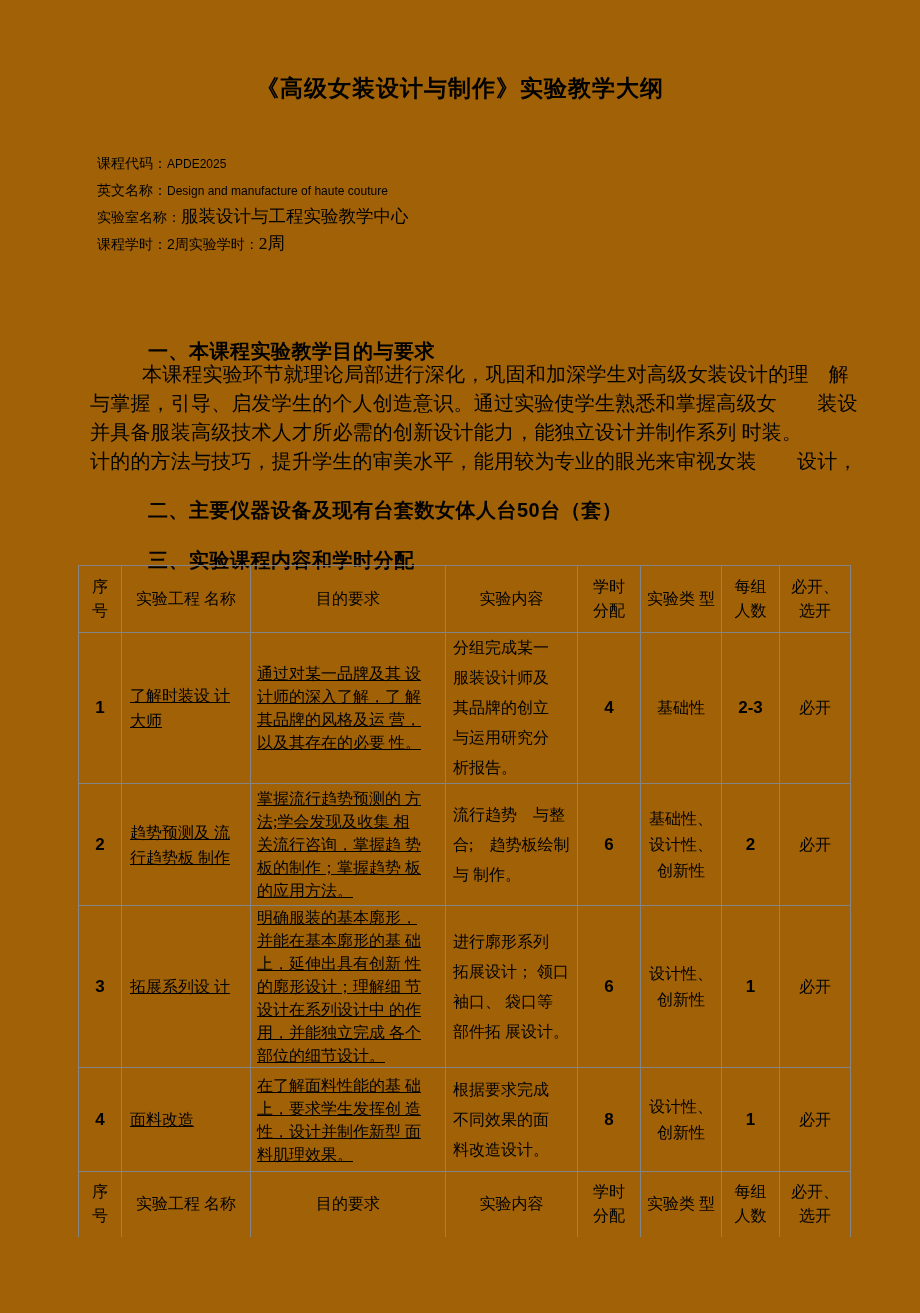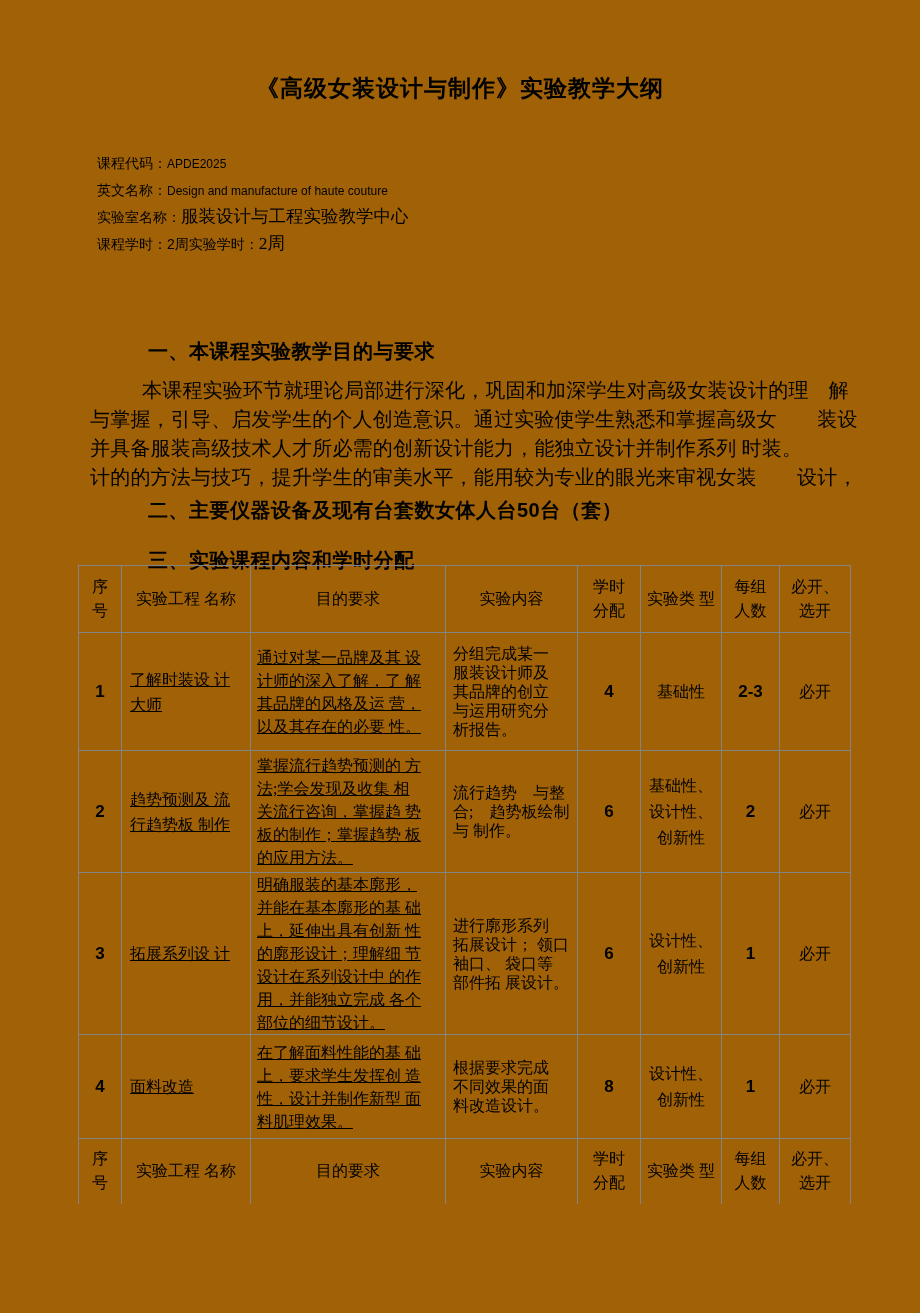--- a/index.html
+++ b/index.html
@@ -33,21 +33,21 @@
   .sec-heading {
     position:absolute; left:104px;
     font-family:"Liberation Sans","DejaVu Sans",sans-serif;
     font-weight:bold; font-size:20px; line-height:27px;
     white-space:nowrap; letter-spacing:0.5px;margin-left:44px;
   }
   .sec1 { top:338px; }
   .sec2 { top:497px; }
   .sec3 { top:547px; }
 
-  .paragraph { position:absolute; left:90px; top:376px; width:780px; }
+  .paragraph { position:absolute; left:90px; top:360px; width:780px; }
   .p-line {
     font-size:20px; line-height:29px;
     white-space:pre; letter-spacing:0.2px;
   }
   .p-line.first { text-indent:52px; }
 
   table.syllabus {
     position:absolute; left:78px; top:565px;
     border-collapse:collapse; table-layout:fixed;
     width:772px;
@@ -69,21 +69,21 @@
   tr.h-foot { height:65px; }
   tr.h-foot td { border-bottom:none; }
 
   td.c-no, td.c-hours, td.c-group {
     text-align:center;
     font-family:"Liberation Sans","DejaVu Sans",sans-serif;
     font-weight:bold; font-size:17px;
   }
   td.c-name   { text-align:left; padding-left:8px; line-height:25px;text-decoration:underline; }
   td.c-goal   { text-align:left; padding:0 4px 0 6px; line-height:23px;text-decoration:underline; }
-  td.c-content{ text-align:left; padding:0 2px 0 7px; line-height:19px; }
+  td.c-content{ text-align:left; padding:0 2px 0 7px; line-height:30px; }
   td.c-type   { text-align:center; line-height:26px; }
   td.c-req    { text-align:center; }
 </style>
 </head>
 <body>
 
 <div class="page">
 
   <div class="doc-title">《高级女装设计与制作》实验教学大纲</div>
 

